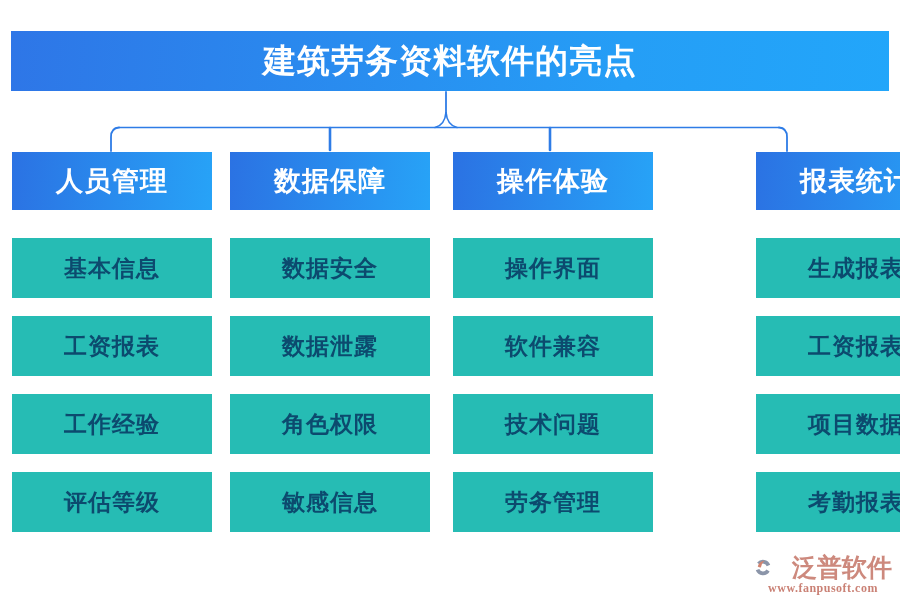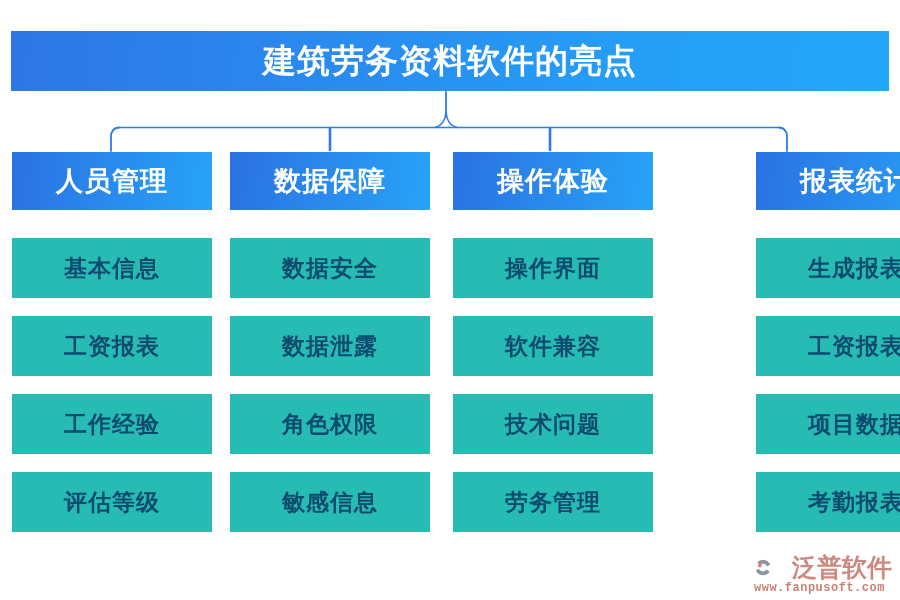--- a/index.html
+++ b/index.html
@@ -72,22 +72,22 @@
     font-weight: bold;
     margin-left: 20px;
     white-space: nowrap;
   }
   .footer .url {
     color: #ca8175;
     font-size: 12px;
     font-weight: bold;
     letter-spacing: 0.5px;
     margin-top: -3px;
-    text-align: left;
-    font-family: Liberation Mono, monospace;
+    text-align: center;
+    font-family: Liberation Serif, serif;
     white-space: nowrap;
   }
 </style>
 </head>
 <body>
 
 <div class="canvas">
 
   <div class="title-bar">
     <span>建筑劳务资料软件的亮点</span>

